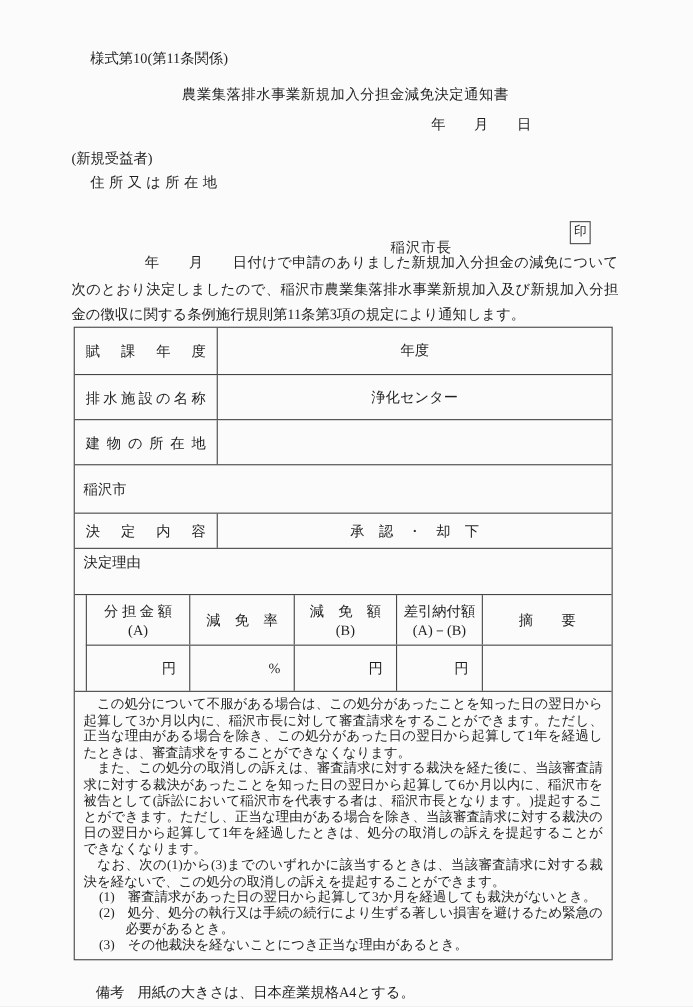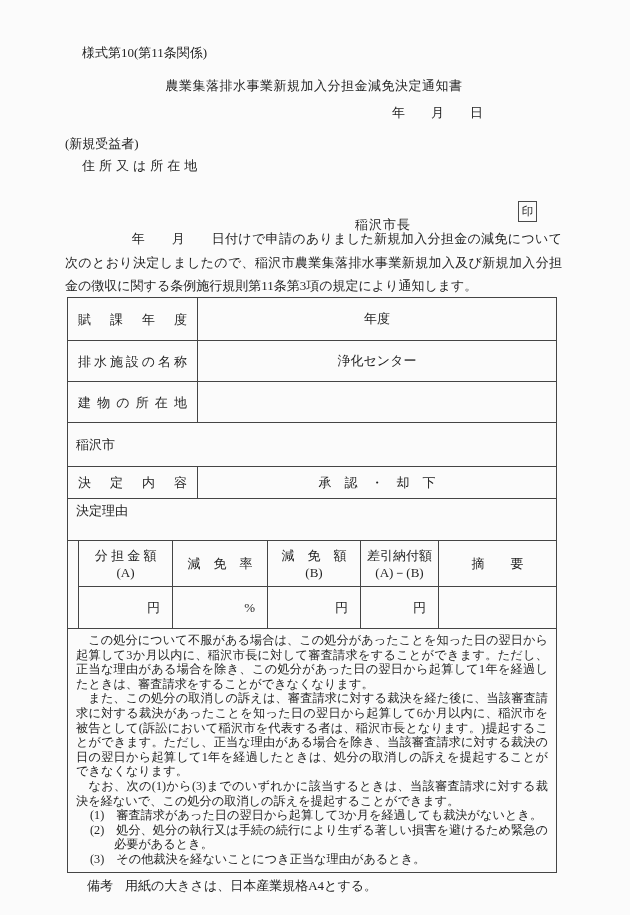--- a/index.html
+++ b/index.html
@@ -75,21 +75,21 @@
 
   .legal {
     padding:4px 8px 5px 8px;
     font-size:12.2px; line-height:14.6px;
     text-align:justify;
   }
   .legal p { margin:0; }
   .li { padding-left:38px; text-indent:-24px; }
   .li-no { margin-right:12px; }
 
-  .remarks { margin:4px 0 0 20px; }
+  .remarks { margin:20px 0 0 20px; }
   .remarks .rl { margin-right:12px; }
 </style>
 </head>
 <body>
 
 <div class="page">
 
   <div class="abs form-id">様式第10(第11条関係)</div>
 
   <div class="abs doc-title">農業集落排水事業新規加入分担金減免決定通知書</div>

